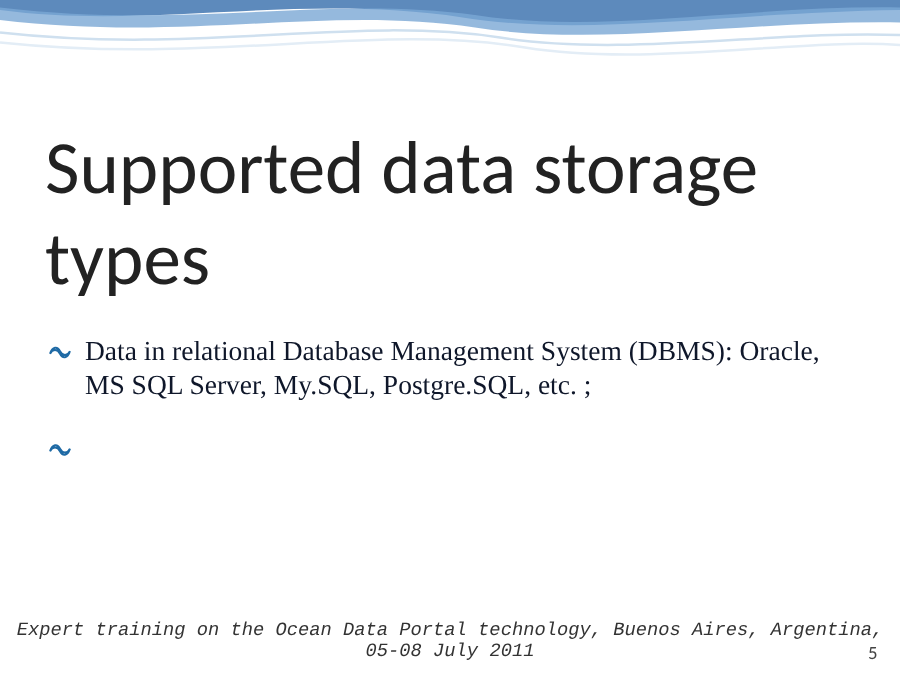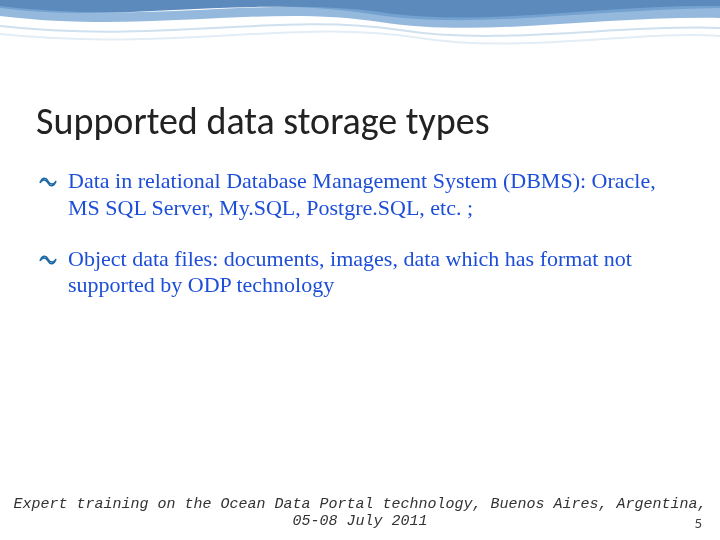--- a/index.html
+++ b/index.html
@@ -16,34 +16,34 @@
     overflow: hidden;
   }
   .header-wave svg {
     position: absolute;
     top: 0; left: 0;
     width: 720px; height: 80px;
   }
   .title {
     font-family: Calibri, 'Segoe UI', sans-serif;
     font-weight: 300;
-    font-size: 38px;
+    font-size: 60px;
     color: #222;
     margin: 18px 0 6px 36px;
     letter-spacing: 0px;
   }
   .bullets {
     list-style: none;
     margin: 14px 36px 0 40px;
   }
   .bullets li {
     position: relative;
     font-size: 22px;
     line-height: 1.22;
-    color: #1d4ed8;
+    color: #0f172a;
     margin-bottom: 18px;
     padding-left: 28px;
     font-family: Georgia, 'Times New Roman', serif;
     margin-top: 24px;
   }
   .bullets li::before {
     content: "";
     position: absolute;
     left: 0;
     top: 6px;
@@ -96,18 +96,17 @@
   <li>
     <svg class="bullet-icon" viewBox="0 0 20 16">
         <path d="M2,10 C4,4 8,4 10,8 C12,12 16,12 18,8 C16,14 12,14 10,10 C8,6 4,6 2,10 Z" fill="none" stroke="#1f6aa5" stroke-width="1.6"></path>
       </svg>
     <span>Data in relational Database Management System (DBMS): Oracle, MS SQL Server, My.SQL, Postgre.SQL, etc. ;</span>
   </li>
   <li>
     <svg class="bullet-icon" viewBox="0 0 20 16">
         <path d="M2,10 C4,4 8,4 10,8 C12,12 16,12 18,8 C16,14 12,14 10,10 C8,6 4,6 2,10 Z" fill="none" stroke="#1f6aa5" stroke-width="1.6"></path>
       </svg>
-    <span>Object data files: documents, images, data which has format not supported by ODP technology</span>
   </li>
 </ul>
 
 <div class="footer">Expert training on the Ocean Data Portal technology, Buenos Aires, Argentina, 05-08 July 2011</div>
 <div class="page-num">5</div>
 
 </body></html>

